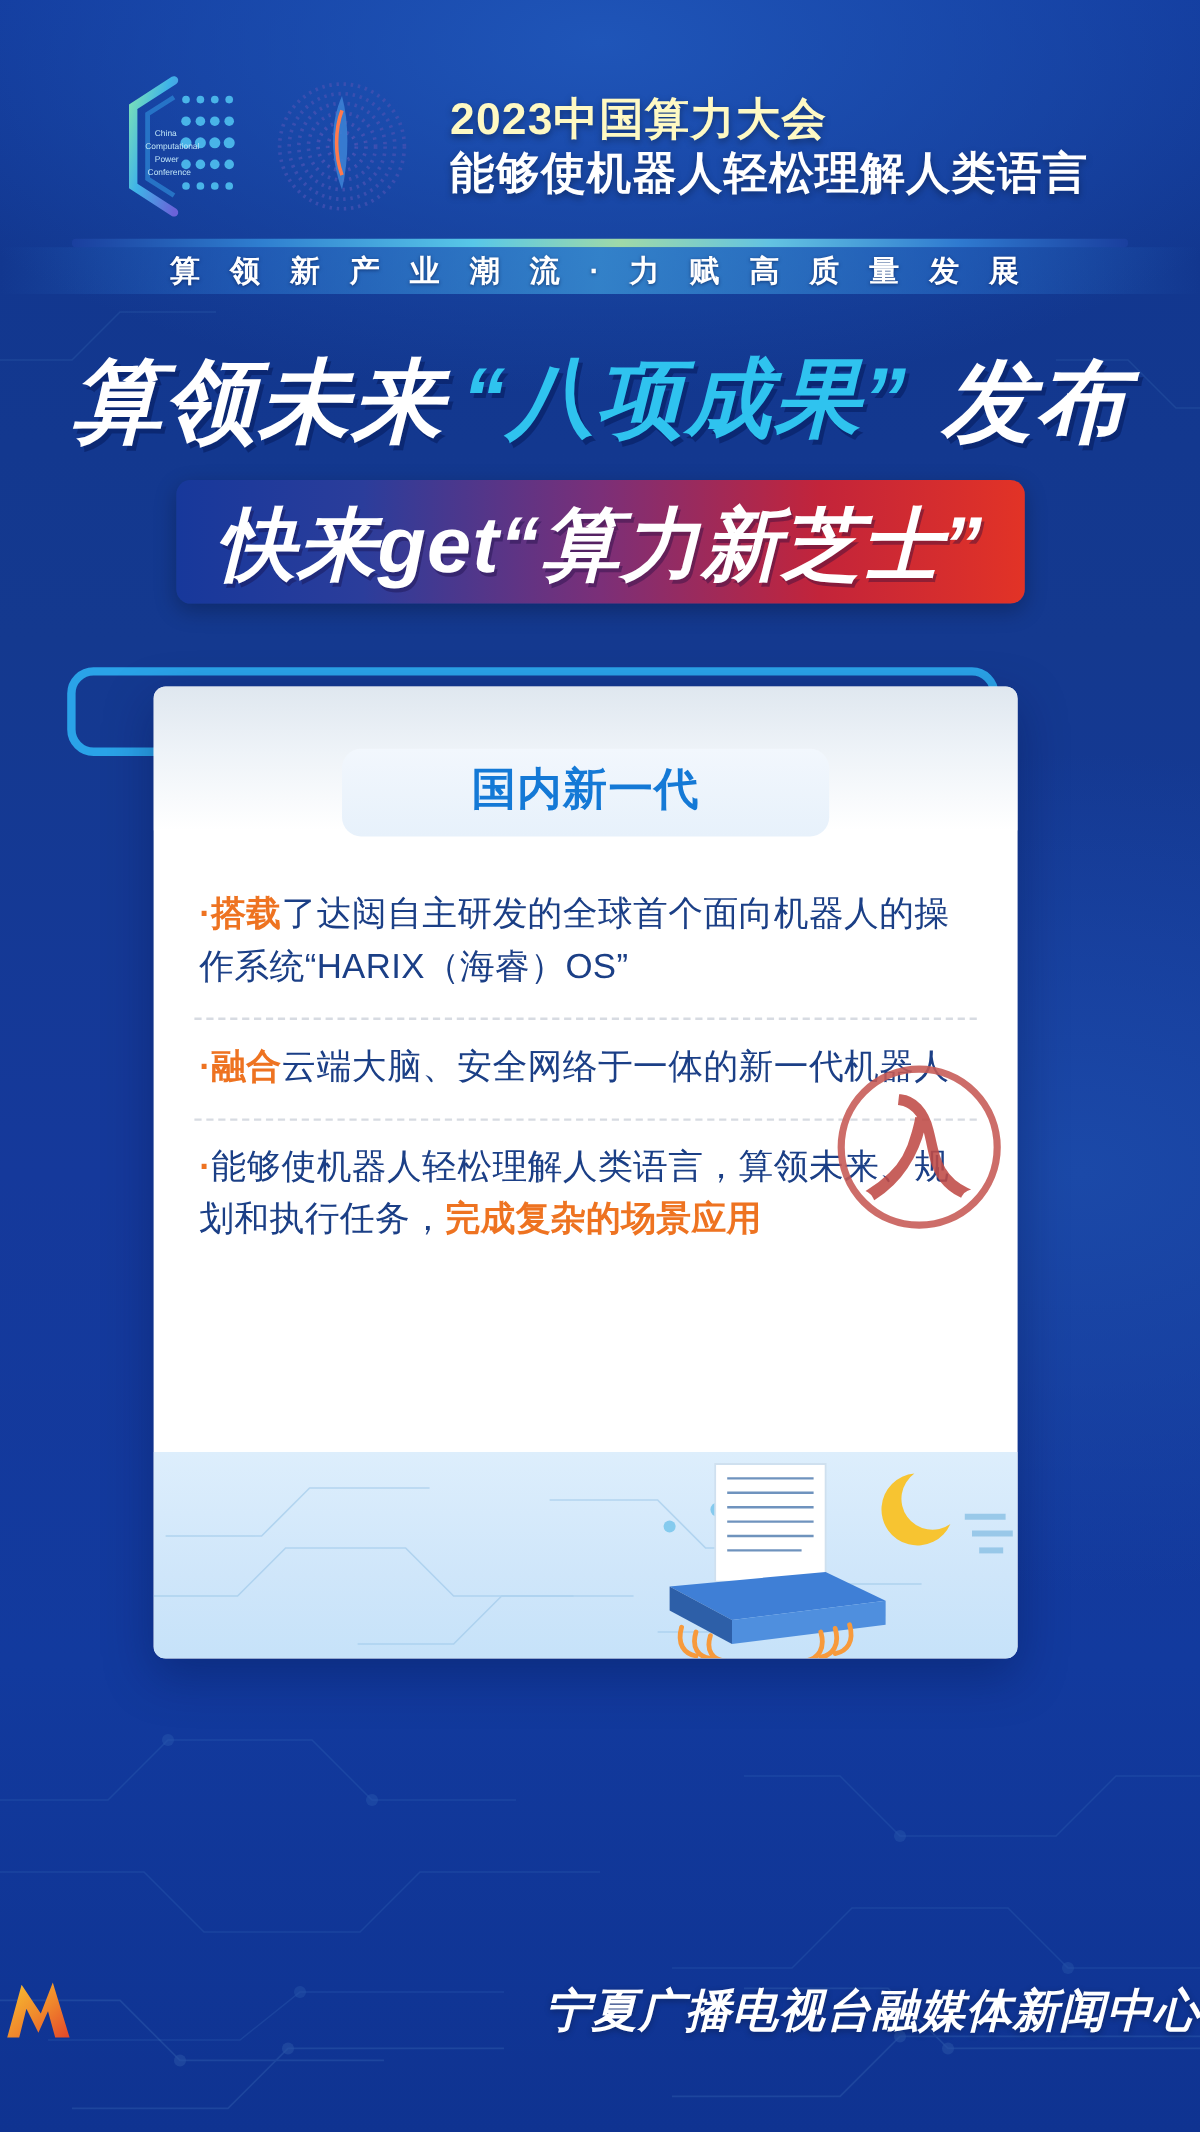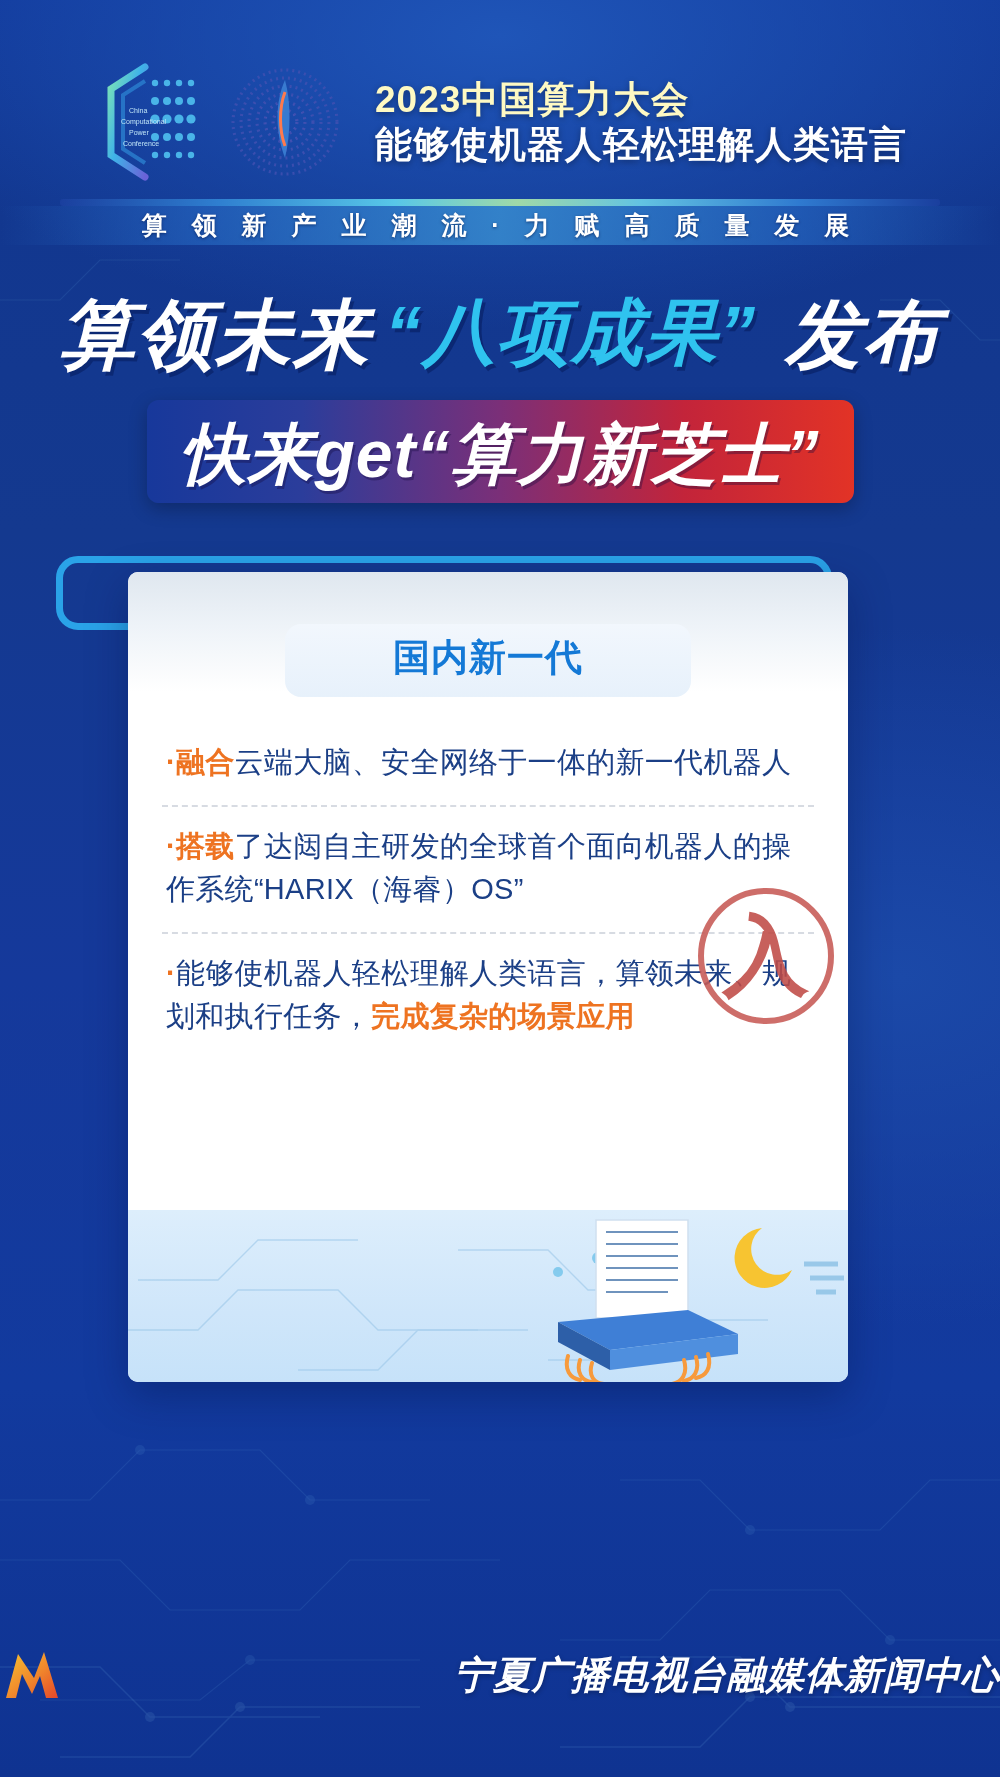--- a/index.html
+++ b/index.html
@@ -224,25 +224,25 @@
 
   <div class="card-body">
 
     <div class="card-title-pill">
       <span class="l">国内新一代</span>
     </div>
 
     <div class="bullets">
 
       <div class="bullet">
+        <span class="dot">·</span><span class="hi">搭载</span><span>了达闼自主研发的全球首个面向机器人的操作系统“HARIX（海睿）OS”</span>
+      </div>
+
+      <div class="bullet">
         <span class="dot">·</span><span class="hi">融合</span><span>云端大脑、安全网络于一体的新一代机器人</span>
-      </div>
-
-      <div class="bullet">
-        <span class="dot">·</span><span class="hi">搭载</span><span>了达闼自主研发的全球首个面向机器人的操作系统“HARIX（海睿）OS”</span>
       </div>
 
       <div class="bullet">
         <span class="dot">·</span><span>能够使机器人轻松理解人类语言，算领未来、规划和执行任务，</span><span class="hi">完成复杂的场景应用</span>
       </div>
 
     </div>
   </div>
 
   <div class="stamp">

